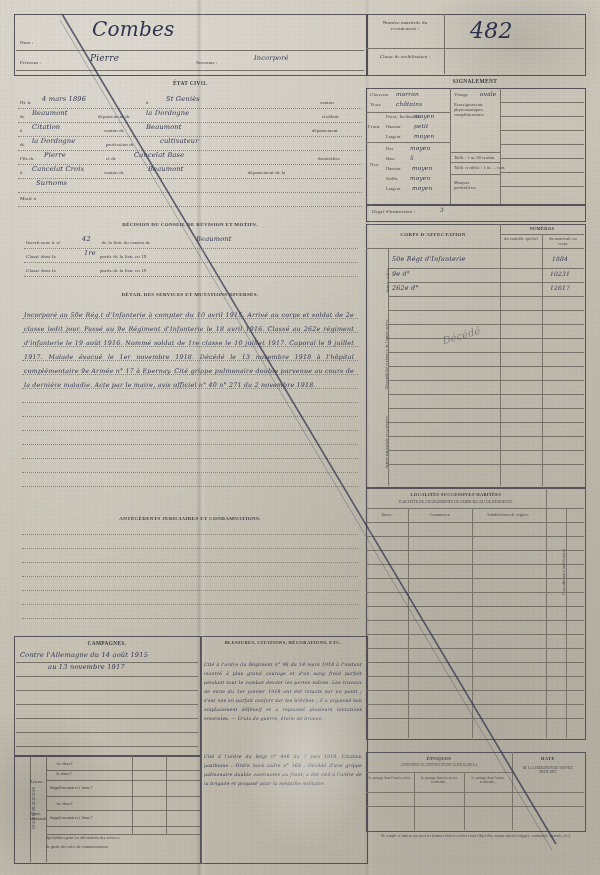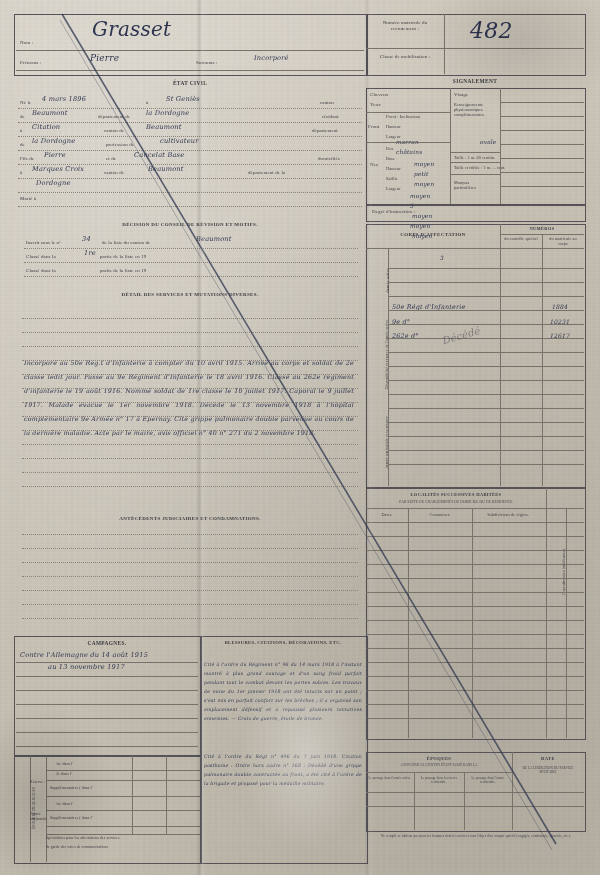--- a/index.html
+++ b/index.html
@@ -60,21 +60,21 @@
     font-family: "DejaVu Serif", serif;
     font-style: italic;
     color: #2e3550;
     letter-spacing: 0.2px;
   }
   .hand-big {
     font-size: 20px;
   }
   .hand-md { font-size: 9px; }
   .hand-sm { font-size: 6.6px; }
-  .hand-xs { font-size: 5.8px; margin-top: 48px; }
+  .hand-xs { font-size: 5.8px; }
   .rule {
     position: absolute;
     height: 0;
     border-bottom: 1px dotted #8a8478;
   }
   .solid {
     position: absolute;
     height: 0;
     border-bottom: 1px solid #77736a;
   }
@@ -107,21 +107,21 @@
 </head>
 <body>
 
 <div class="page">
   <div class="sheet"></div>
   <div class="paper-texture"></div>
 
   <div class="ink b" style="left:14px; top:14px; width:352px; height:60px; background:rgba(255,255,255,0.05);">
   </div>
   <div class="ink lbl" style="left:20px; top:40px;">Nom :</div>
-  <div class="ink hand hand-big" style="left:92px; top:18px;">Grasset</div>
+  <div class="ink hand hand-big" style="left:92px; top:18px;">Combes</div>
   <div class="ink lbl" style="left:20px; top:60px;">Prénoms :</div>
   <div class="ink hand hand-md" style="left:90px; top:53px;">Pierre</div>
   <div class="ink lbl" style="left:196px; top:60px;">Surnoms :</div>
   <div class="ink hand hand-sm" style="left:254px; top:55px;">Incorporé</div>
   <div class="solid" style="left:16px; top:50px; width:348px;"></div>
   <div class="solid" style="left:16px; top:70px; width:348px;"></div>
 
   <div class="ink b" style="left:366px; top:14px; width:218px; height:60px;"></div>
   <div class="vsolid" style="left:444px; top:14px; height:60px;"></div>
   <div class="solid" style="left:366px; top:48px; width:218px;"></div>
@@ -159,35 +159,35 @@
   <div class="rule" style="left:18px; top:150px; width:344px;"></div>
 
   <div class="ink lbl" style="left:20px; top:156px;">Fils de</div>
   <div class="ink hand hand-sm" style="left:44px; top:152px;">Pierre</div>
   <div class="ink lbl" style="left:106px; top:156px;">et de</div>
   <div class="ink hand hand-sm" style="left:134px; top:152px;">Cancelat Base</div>
   <div class="ink lbl" style="left:318px; top:156px;">domiciliés</div>
   <div class="rule" style="left:18px; top:164px; width:344px;"></div>
 
   <div class="ink lbl" style="left:20px; top:170px;">à</div>
-  <div class="ink hand hand-sm" style="left:32px; top:166px;">Marques Croix</div>
+  <div class="ink hand hand-sm" style="left:32px; top:166px;">Cancelat Croix</div>
   <div class="ink lbl" style="left:104px; top:170px;">canton de</div>
   <div class="ink hand hand-sm" style="left:148px; top:166px;">Beaumont</div>
   <div class="ink lbl" style="left:248px; top:170px;">département de la</div>
   <div class="rule" style="left:18px; top:178px; width:344px;"></div>
 
-  <div class="ink hand hand-sm" style="left:36px; top:180px;">Dordogne</div>
+  <div class="ink hand hand-sm" style="left:36px; top:180px;">Surnoms</div>
   <div class="rule" style="left:18px; top:192px; width:344px;"></div>
 
   <div class="ink lbl" style="left:20px; top:196px;">Marié à</div>
   <div class="rule" style="left:18px; top:206px; width:344px;"></div>
 
   <div class="ink caps" style="left:14px; top:222px; width:352px; font-size:5px;">DÉCISION DU CONSEIL DE RÉVISION ET MOTIFS.</div>
   <div class="ink lbl" style="left:26px; top:240px;">Inscrit sous le n°</div>
-  <div class="ink hand hand-sm" style="left:82px; top:236px;">34</div>
+  <div class="ink hand hand-sm" style="left:82px; top:236px;">42</div>
   <div class="ink lbl" style="left:102px; top:240px;">de la liste du canton de</div>
   <div class="ink hand hand-sm" style="left:196px; top:236px;">Beaumont</div>
   <div class="rule" style="left:24px; top:248px; width:334px;"></div>
 
   <div class="ink lbl" style="left:26px; top:254px;">Classé dans la</div>
   <div class="ink hand hand-sm" style="left:84px; top:250px;">1re</div>
   <div class="ink lbl" style="left:100px; top:254px;">partie de la liste en 19</div>
   <div class="rule" style="left:24px; top:262px; width:334px;"></div>
 
   <div class="ink lbl" style="left:26px; top:268px;">Classé dans la</div>

